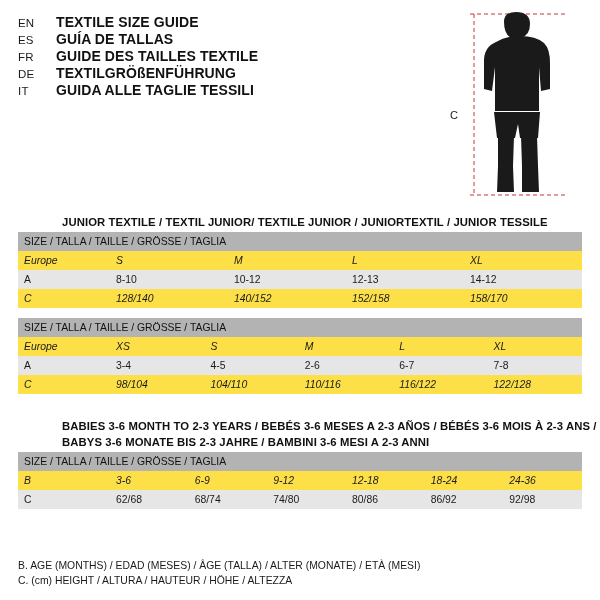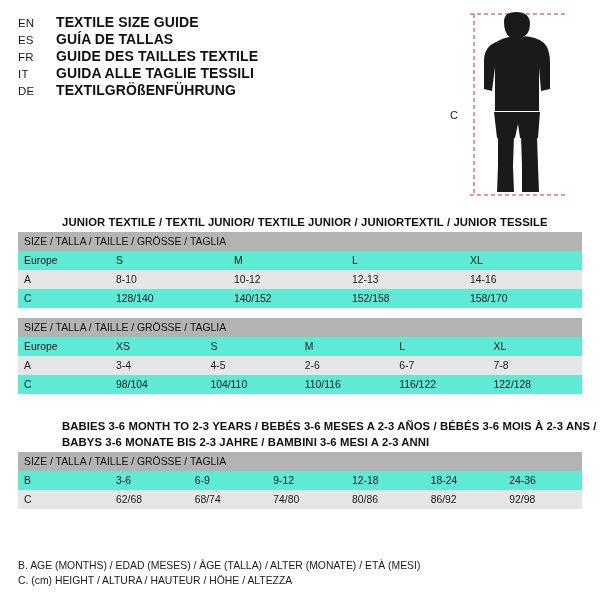--- a/index.html
+++ b/index.html
@@ -99,21 +99,22 @@
   tr.head td {
     background: #b3b3b3;
     font-size: 10.4px;
     color: #111;
     margin-left: 8px;
   }
   tr.alt td {
     background: #e6e6e6;
   }
   tr.plain td {
-    background: #5eead4;
+    background: #fde047;
+    font-style: italic;
   }
 
   
   .legend {
     position: absolute;
     left: 18px;
     bottom: 12px;
     width: 564px;
   }
   .legend div {
@@ -134,26 +135,26 @@
     </div>
     <div class="lang-row">
       <span class="lang-code">ES</span>
       <span class="lang-title">GUÍA DE TALLAS</span>
     </div>
     <div class="lang-row">
       <span class="lang-code">FR</span>
       <span class="lang-title">GUIDE DES TAILLES TEXTILE</span>
     </div>
     <div class="lang-row">
+      <span class="lang-code">DE</span>
+      <span class="lang-title">TEXTILGRÖßENFÜHRUNG</span>
+    </div>
+    <div class="lang-row">
       <span class="lang-code">IT</span>
       <span class="lang-title">GUIDA ALLE TAGLIE TESSILI</span>
-    </div>
-    <div class="lang-row">
-      <span class="lang-code">DE</span>
-      <span class="lang-title">TEXTILGRÖßENFÜHRUNG</span>
     </div>
   </div>
 
   <div class="figure-wrap">
     <span class="c-label">C</span>
     <svg width="140" height="200" viewBox="0 0 140 200">
 
       <line x1="22" y1="8" x2="118" y2="8" stroke="#cc3333" stroke-width="1" stroke-dasharray="4,3"></line>
       <line x1="22" y1="189" x2="118" y2="189" stroke="#cc3333" stroke-width="1" stroke-dasharray="4,3"></line>
       <line x1="26" y1="8" x2="26" y2="189" stroke="#cc3333" stroke-width="1" stroke-dasharray="4,3"></line>
@@ -192,21 +193,21 @@
           <td>S</td>
           <td>M</td>
           <td>L</td>
           <td>XL</td>
         </tr>
         <tr class="alt">
           <td>A</td>
           <td>8-10</td>
           <td>10-12</td>
           <td>12-13</td>
-          <td>14-16</td>
+          <td>14-12</td>
         </tr>
         <tr class="plain">
           <td>C</td>
           <td>128/140</td>
           <td>140/152</td>
           <td>152/158</td>
           <td>158/170</td>
         </tr>
       </tbody>
     </table>

